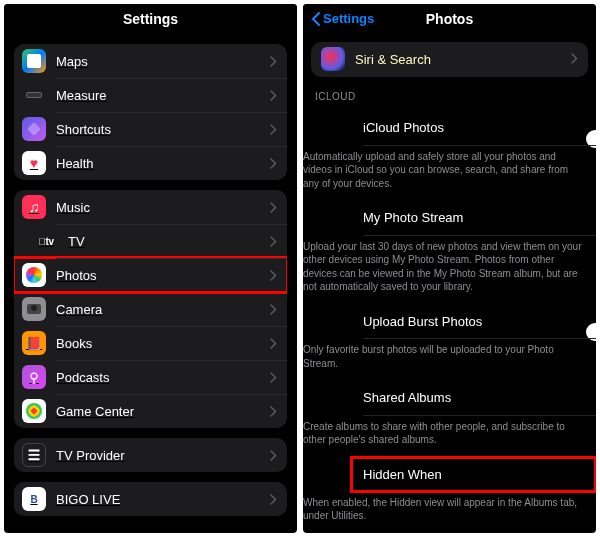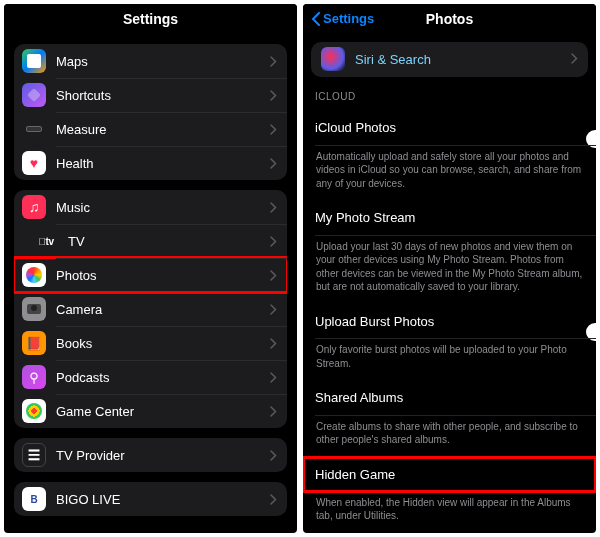--- a/index.html
+++ b/index.html
@@ -41,20 +41,21 @@
     align-items: center;
     color: #0b84ff;
     font-size: 13px;
     gap: 2px;
   }
   .nav-header .back svg { width: 10px; height: 14px; }
   .scroll {
     flex: 1;
     overflow-y: hidden;
     padding: 0 6px 16px 6px;
+    text-decoration: underline;
   }
   .group {
     background: #1c1c1e;
     border-radius: 10px;
     margin: 10px 4px 0 4px;
     overflow: hidden;
   }
   .row {
     display: flex;
     align-items: center;
@@ -144,47 +145,48 @@
   }
   .setting-row {
     display: flex;
     align-items: center;
     padding: 0 12px;
     height: 36px;
     color: #fff;
     font-size: 13px;
     position: relative;
     background:#000;
+    margin-left:48px;
   }
   .setting-row.has-sep::after{
     content:"";position:absolute;bottom:0;left:12px;right:0;height:1px;background:#222;
   }
   .setting-row .sw { margin-left:auto; }
   .switch {
     width: 40px; height: 22px; border-radius: 11px;
     background:#39393d; position:relative; flex-shrink:0;
   }
   .switch .knob{
     position:absolute;top:2px;left:2px;width:18px;height:18px;border-radius:50%;background:#fff;
     transition:none;
   }
   .switch.on{ background:#30d158; }
   .footer-text{
     color:#8e8e93;font-size:10px;line-height:1.35;
-    padding:4px 12px 10px 13px;
+    padding:4px 12px 10px 0;
   }
   .siri-row {
     background:#1c1c1e;
     border-radius:10px;
     margin:8px 8px 0 8px;
     height:36px;
     display:flex;align-items:center;padding:0 10px;
   }
   .siri-row .icon{width:24px;height:24px;border-radius:6px;margin-right:10px;}
-  .siri-row .label{flex:1;color:#7dd3fc;font-size:13px;}
+  .siri-row .label{flex:1;color:#fef9c3;font-size:13px;}
   .siri-row .chev{color:#59595e;}
   .siri-row .chev svg{width:7px;height:11px;}
   .right-highlight{
     outline:3px solid #ff0000; outline-offset:-2px; position:relative; z-index:3;
   }
 </style>
 </head>
 <body>
 
 <div class="phone">
@@ -199,35 +201,35 @@
             <span class="g-maps"></span>
           </span>
         <span class="label">Maps</span>
         <span class="chev">
             <svg viewBox="0 0 7 11">
               <path d="M1 1l4.5 4.5L1 10" stroke="currentColor" stroke-width="1.5" fill="none" stroke-linecap="round"></path>
             </svg>
           </span>
       </div>
       <div class="row">
+        <span class="icon ic-measure">
+            <span class="g-measure"></span>
+          </span>
+        <span class="label">Measure</span>
+        <span class="chev">
+            <svg viewBox="0 0 7 11">
+              <path d="M1 1l4.5 4.5L1 10" stroke="currentColor" stroke-width="1.5" fill="none" stroke-linecap="round"></path>
+            </svg>
+          </span>
+      </div>
+      <div class="row">
         <span class="icon ic-shortcuts">
             <span class="g-shortcut"></span>
           </span>
         <span class="label">Shortcuts</span>
-        <span class="chev">
-            <svg viewBox="0 0 7 11">
-              <path d="M1 1l4.5 4.5L1 10" stroke="currentColor" stroke-width="1.5" fill="none" stroke-linecap="round"></path>
-            </svg>
-          </span>
-      </div>
-      <div class="row">
-        <span class="icon ic-measure">
-            <span class="g-measure"></span>
-          </span>
-        <span class="label">Measure</span>
         <span class="chev">
             <svg viewBox="0 0 7 11">
               <path d="M1 1l4.5 4.5L1 10" stroke="currentColor" stroke-width="1.5" fill="none" stroke-linecap="round"></path>
             </svg>
           </span>
       </div>
       <div class="row">
         <span class="icon ic-health">
             <span class="g-heart">♥</span>
           </span>
@@ -390,18 +392,18 @@
   </div>
   <div class="footer-text">Only favorite burst photos will be uploaded to your Photo Stream.</div>
 
   <div class="setting-row has-sep">
     <span>Shared Albums</span>
     <span class="sw"><span class="switch on"></span></span>
   </div>
   <div class="footer-text">Create albums to share with other people, and subscribe to other people's shared albums.</div>
 
   <div class="setting-row right-highlight">
-    <span>Hidden Game</span>
+    <span>Hidden When</span>
     <span class="sw"><span class="switch on"></span></span>
   </div>
   <div class="footer-text">When enabled, the Hidden view will appear in the Albums tab, under Utilities.</div>
 
 </div>
 
 </body></html>

